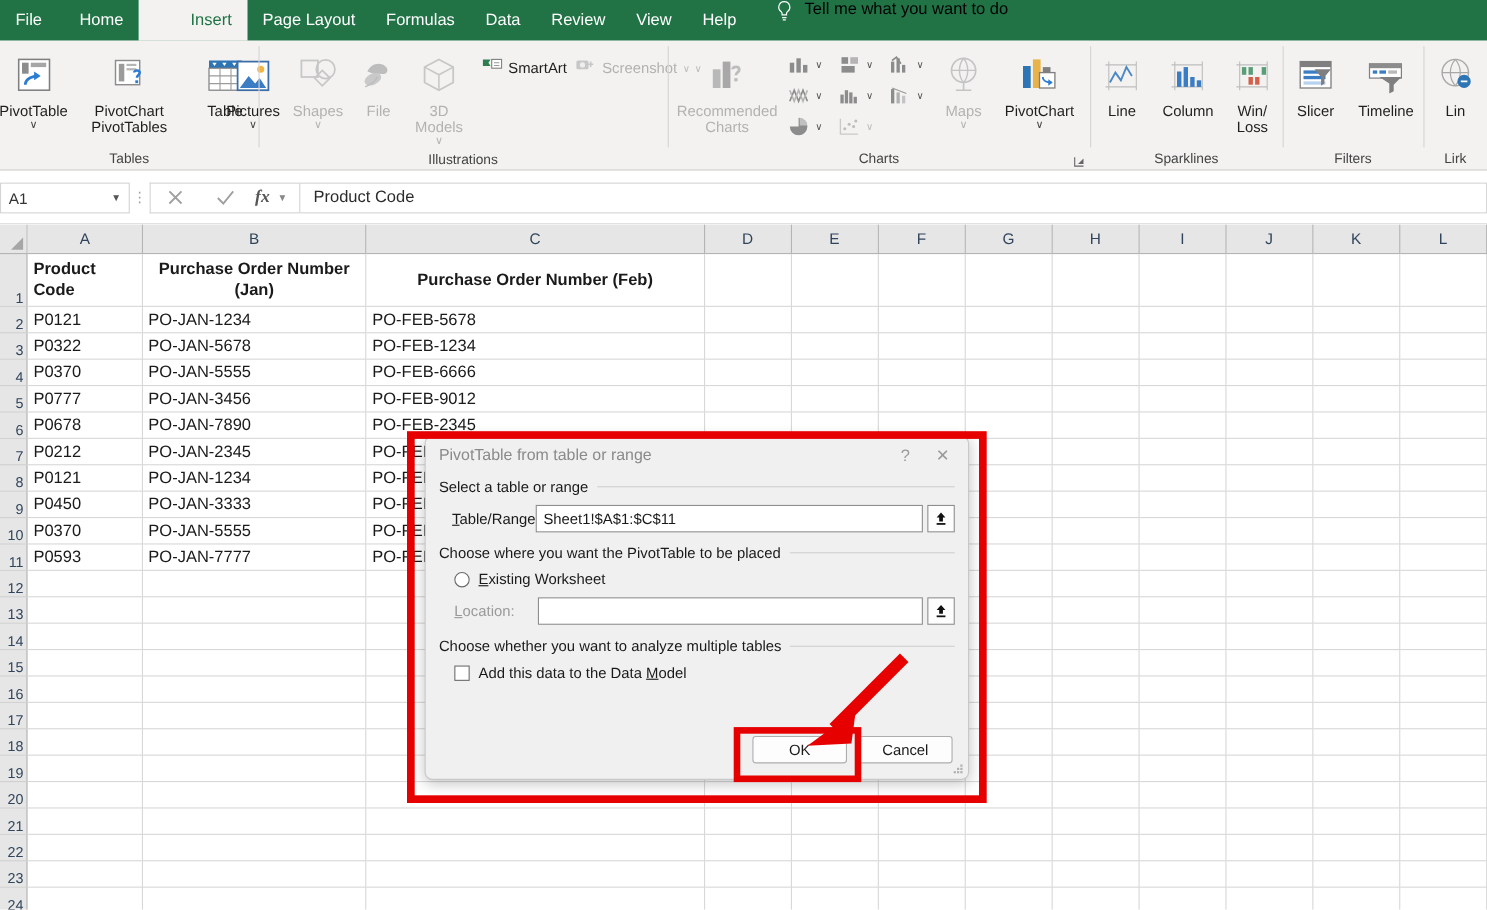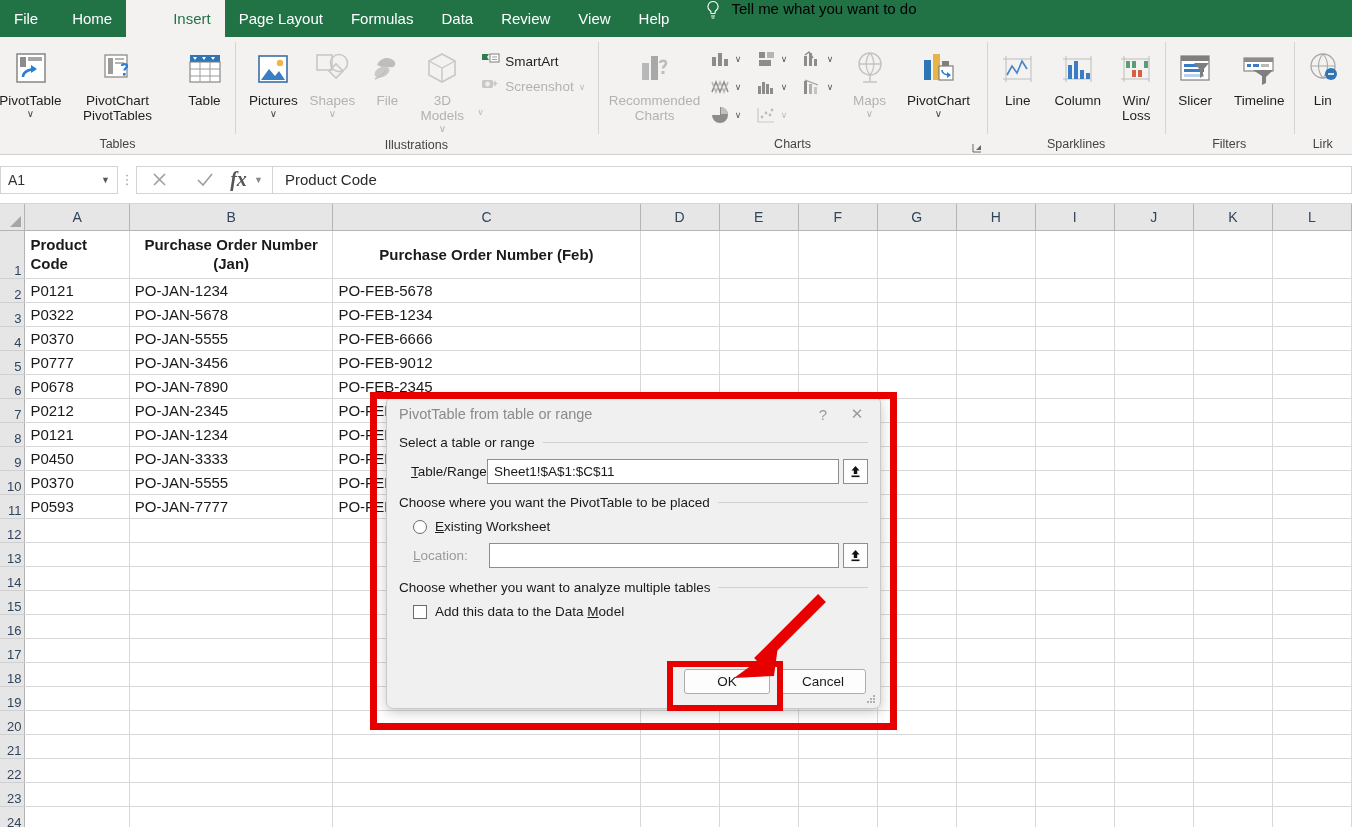--- a/index.html
+++ b/index.html
@@ -96,21 +96,21 @@
   .namebox {
     width: 118px; height: 28px; margin-left: 0px;
     border: 1px solid #d4d4d4; background: #fff;
     display: flex; align-items: center; justify-content: space-between;
     padding: 0 7px; font-size: 14px; color: #333; cursor: pointer;
   }
   .vdots { width: 18px; text-align: center; color: #9b9b9b; font-size: 13px; letter-spacing: 0; }
   .fbtns { display: flex; align-items: center; height: 28px; border: 1px solid #d4d4d4; border-right: none; background: #fff; }
   .fbtn { width: 45px; height: 26px; display: flex; align-items: center; justify-content: center; cursor: pointer; color: #a0a0a0; }
   .fxwrap { display: flex; align-items: center; gap: 7px; padding: 0 10px 0 4px; }
-  .fxlabel { font-family: "Liberation Serif", serif; font-style: italic; font-weight: bold; font-size: 20px; color: #555; }
+  .fxlabel { font-family: "Liberation Serif", serif; font-style: italic; font-weight: bold; font-size: 16px; color: #555; }
   .finput {
     flex: 1; height: 28px; border: 1px solid #d4d4d4; background: #fff;
     display: flex; align-items: center; padding-left: 12px;
     font-size: 15px; color: #2b2b2b; cursor: text;
   }
 
   
   .gridwrap { position: absolute; top: 204px; left: 0; width: 1352px; height: 623px; background: #fff; overflow: hidden; }
   table.sheet { border-collapse: collapse; table-layout: fixed; }
   table.sheet td, table.sheet th { padding: 0; margin: 0; }
@@ -323,21 +323,21 @@
         <div class="bigbtn disabled" style="width:58px">
           <span class="bi">
             <svg width="40" height="40" viewBox="0 0 40 40">
                 <path d="M20 5l13 7v14l-13 7-13-7V12z" fill="none" stroke="#c7c7c7" stroke-width="1.6"></path>
                 <path d="M7 12l13 7 13-7M20 19v14" stroke="#c7c7c7" stroke-width="1.4" fill="none"></path>
               </svg>
           </span>
           <span class="bl">3D Models</span>
           <span class="carat">∨</span>
         </div>
-        <div style="display:flex;flex-direction:column;padding-top:8px;margin-left:6px">
+        <div style="display:flex;padding-top:8px;margin-left:6px">
           <div class="smallrow">
             <span>
               <svg width="19" height="17" viewBox="0 0 19 17">
                   <path d="M1 3h7l-2 3 2 3H1z" fill="#2f7d4f"></path>
                   <rect x="9" y="3" width="9" height="8" fill="#fff" stroke="#7f7f7f" stroke-width="1"></rect>
                   <path d="M11 6h5M11 8.5h5" stroke="#9b9b9b" stroke-width="1"></path>
                 </svg>
             </span>
             <span class="sl">SmartArt</span>
           </div>

